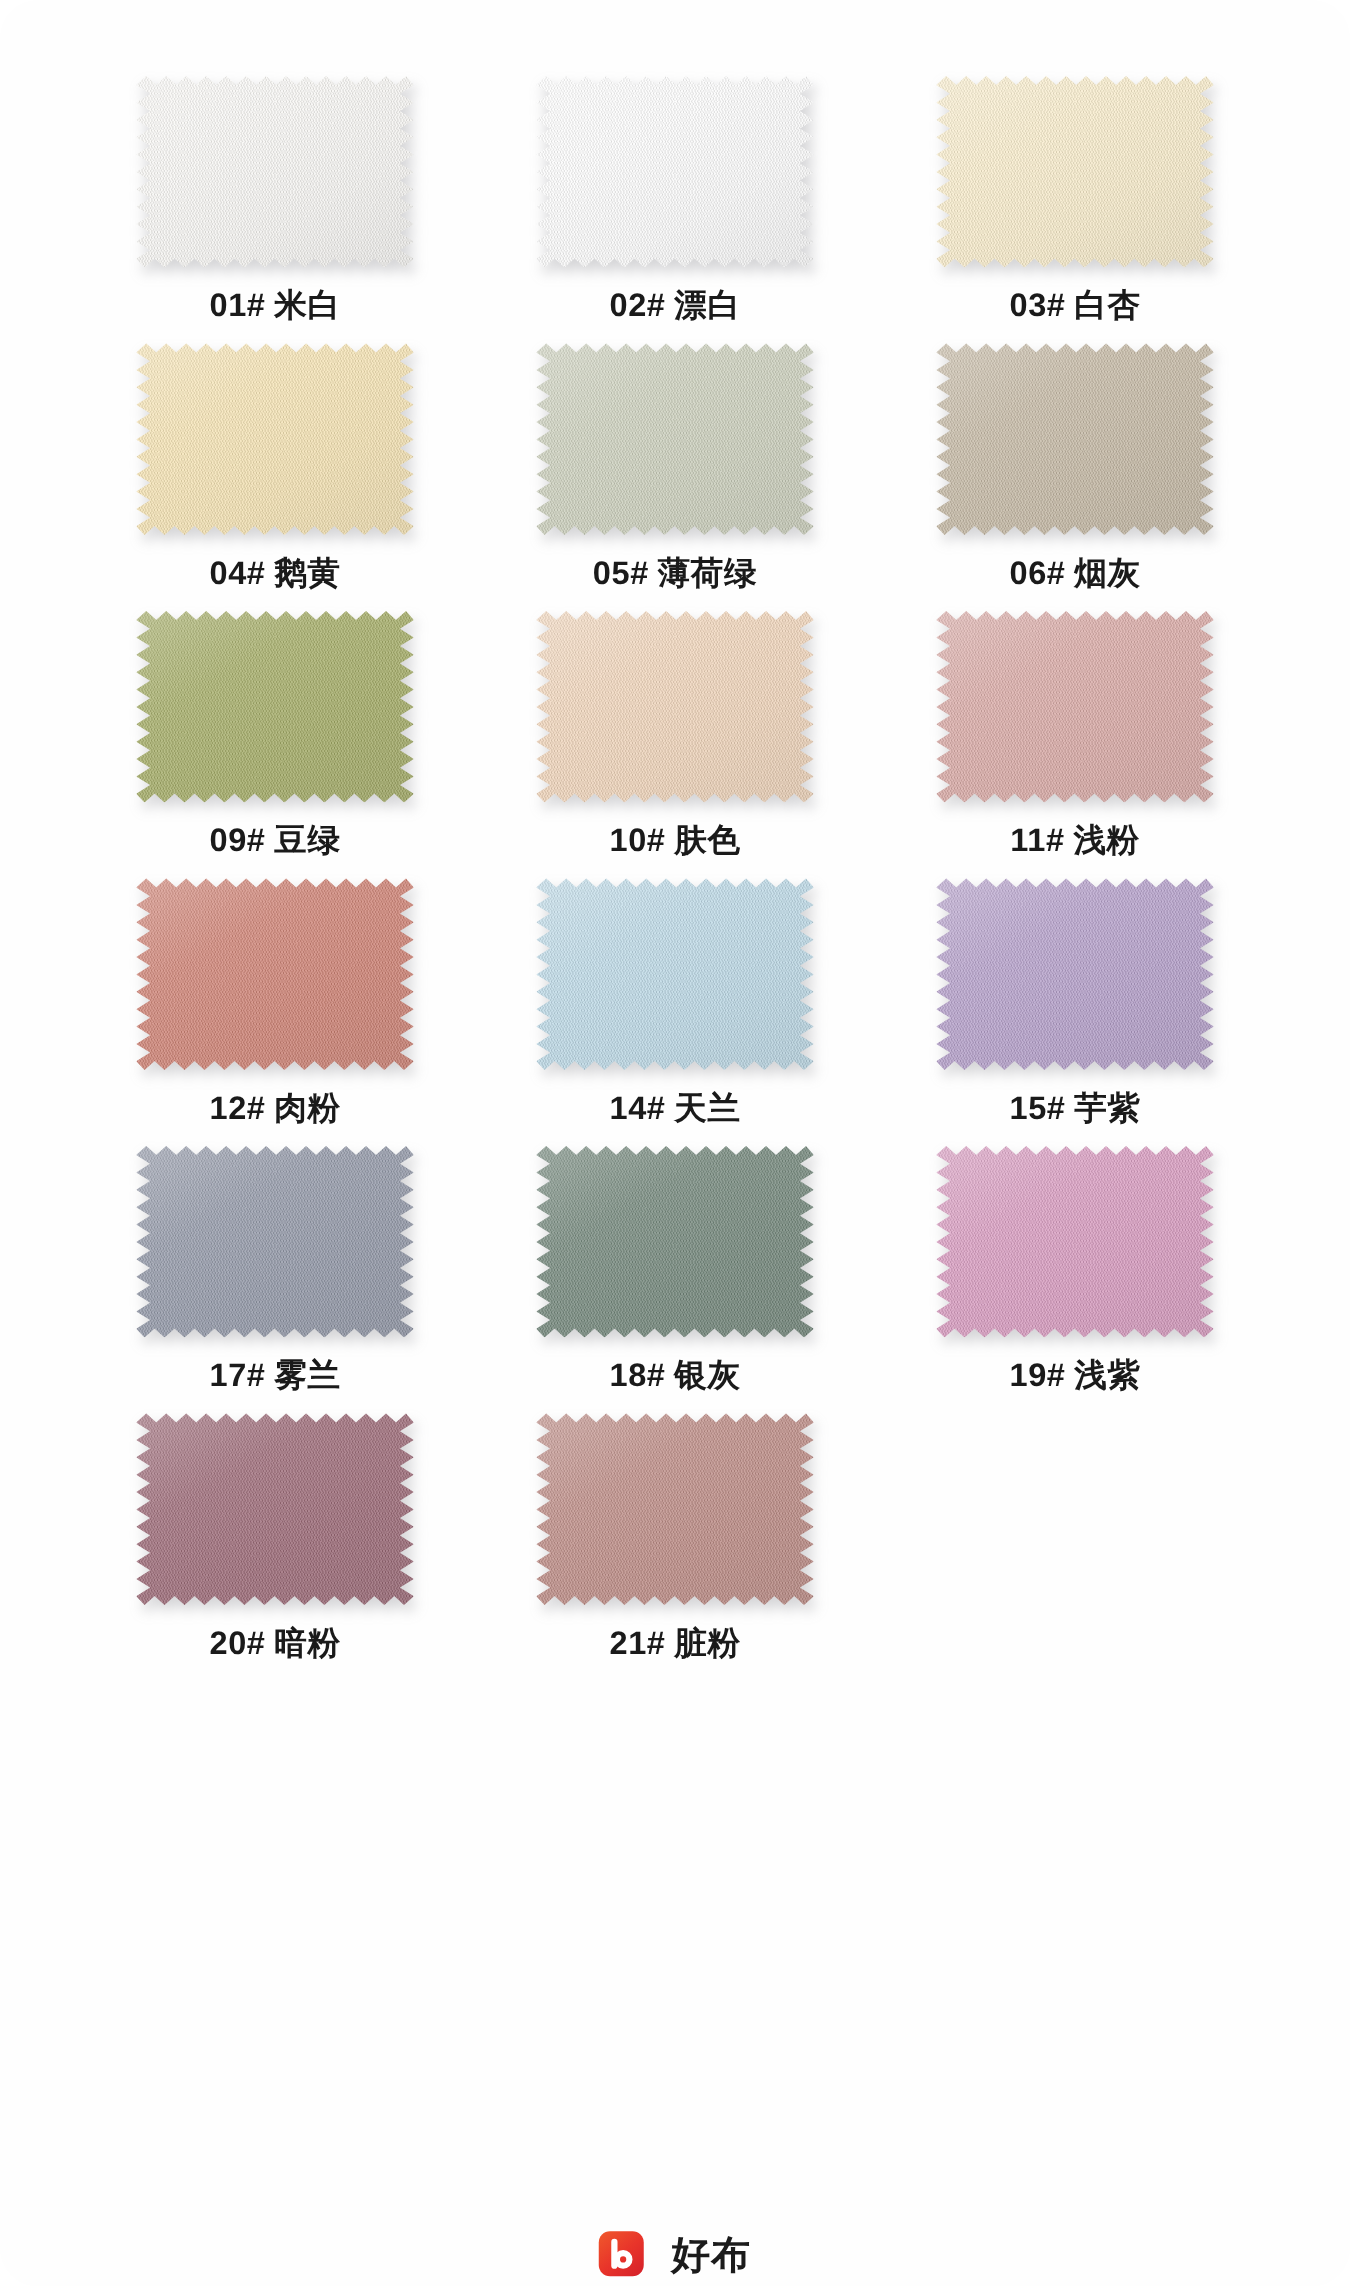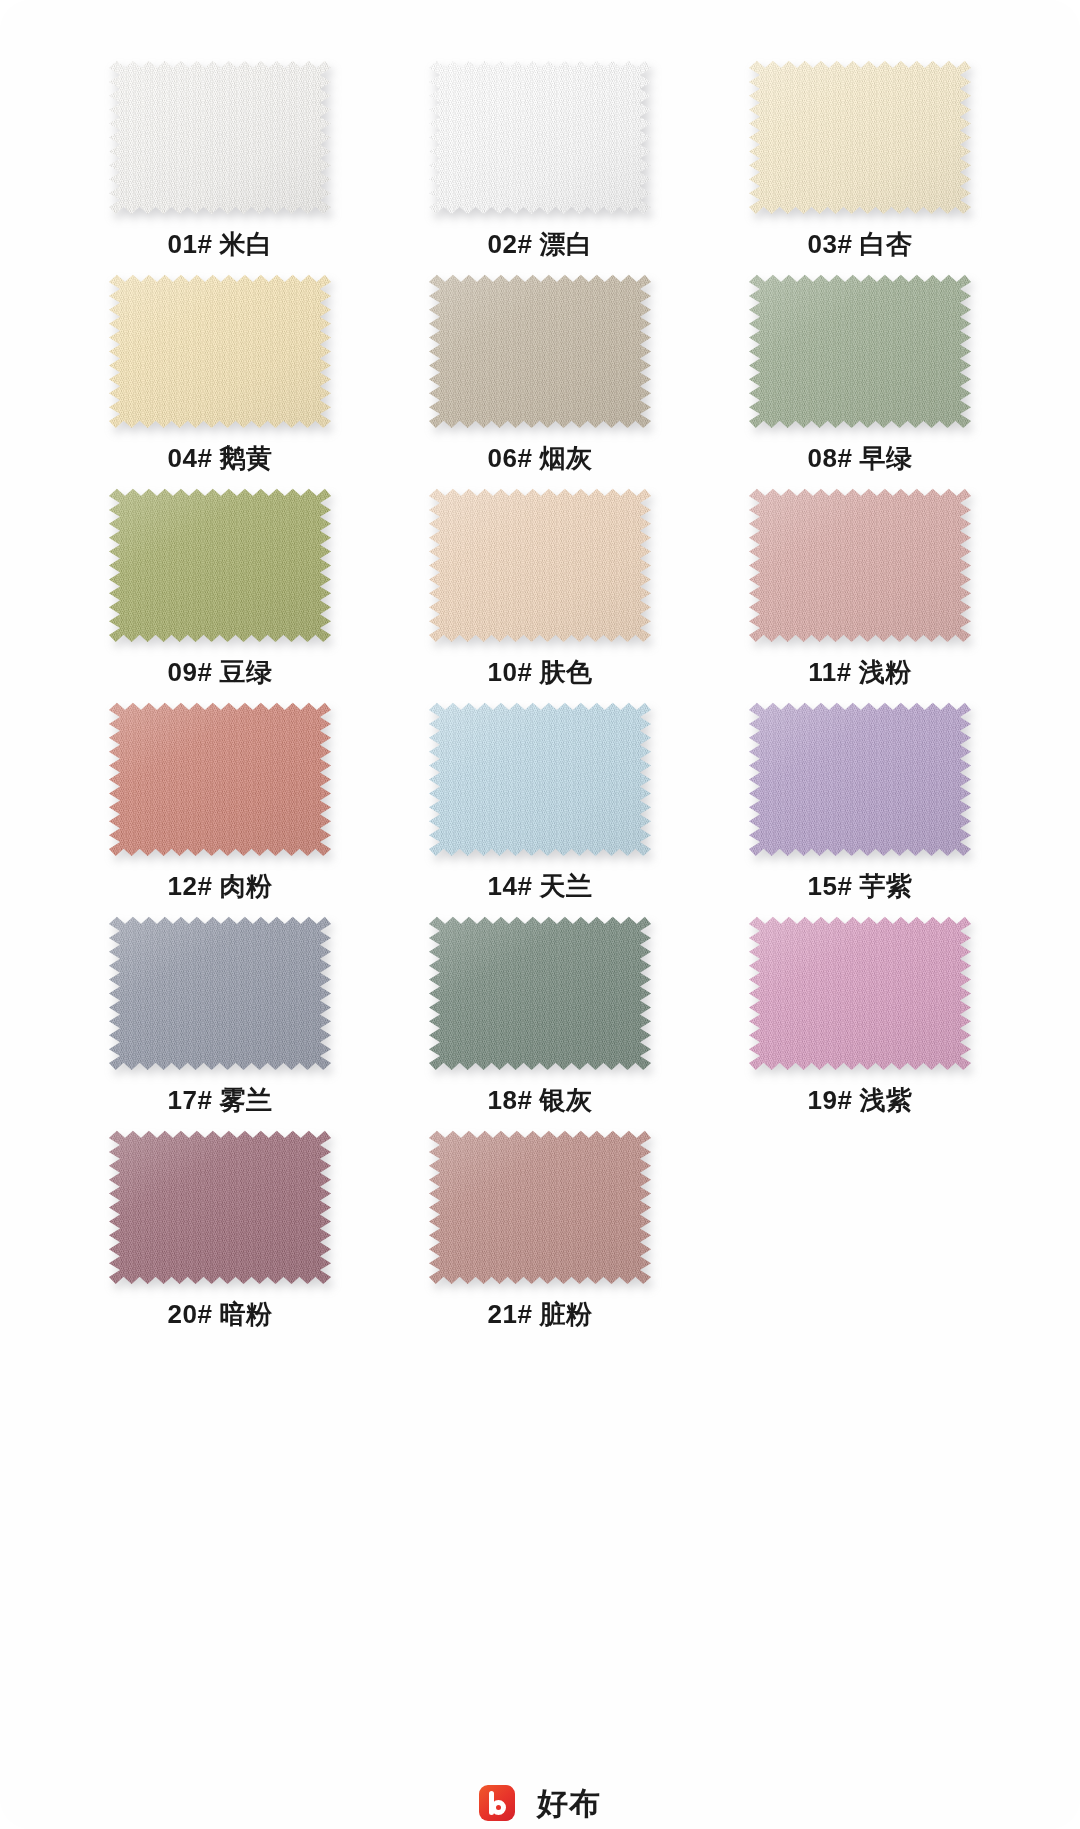--- a/index.html
+++ b/index.html
@@ -277,29 +277,29 @@
         <div class="swatch-label"><span class="code">03#</span><span class="cname">白杏</span></div>
       </div>
       <div class="swatch-cell">
         <div class="swatch-wrap">
           <div class="swatch" style="background-color: rgb(245, 227, 180);"></div>
         </div>
         <div class="swatch-label"><span class="code">04#</span><span class="cname">鹅黄</span></div>
       </div>
       <div class="swatch-cell">
         <div class="swatch-wrap">
+          <div class="swatch" style="background-color: rgb(204, 208, 189);"></div>
+        </div>
+        <div class="swatch-label"><span class="code">05#</span><span class="cname">薄荷绿</span></div>
+      </div>
+      <div class="swatch-cell">
+        <div class="swatch-wrap">
           <div class="swatch" style="background-color: rgb(197, 185, 165);"></div>
         </div>
         <div class="swatch-label"><span class="code">06#</span><span class="cname">烟灰</span></div>
-      </div>
-      <div class="swatch-cell">
-        <div class="swatch-wrap">
-          <div class="swatch" style="background-color: rgb(157, 174, 146);"></div>
-        </div>
-        <div class="swatch-label"><span class="code">08#</span><span class="cname">早绿</span></div>
       </div>
       <div class="swatch-cell">
         <div class="swatch-wrap">
           <div class="swatch" style="background-color: rgb(165, 173, 104);"></div>
         </div>
         <div class="swatch-label"><span class="code">09#</span><span class="cname">豆绿</span></div>
       </div>
       <div class="swatch-cell">
         <div class="swatch-wrap">
           <div class="swatch" style="background-color: rgb(240, 213, 187);"></div>

